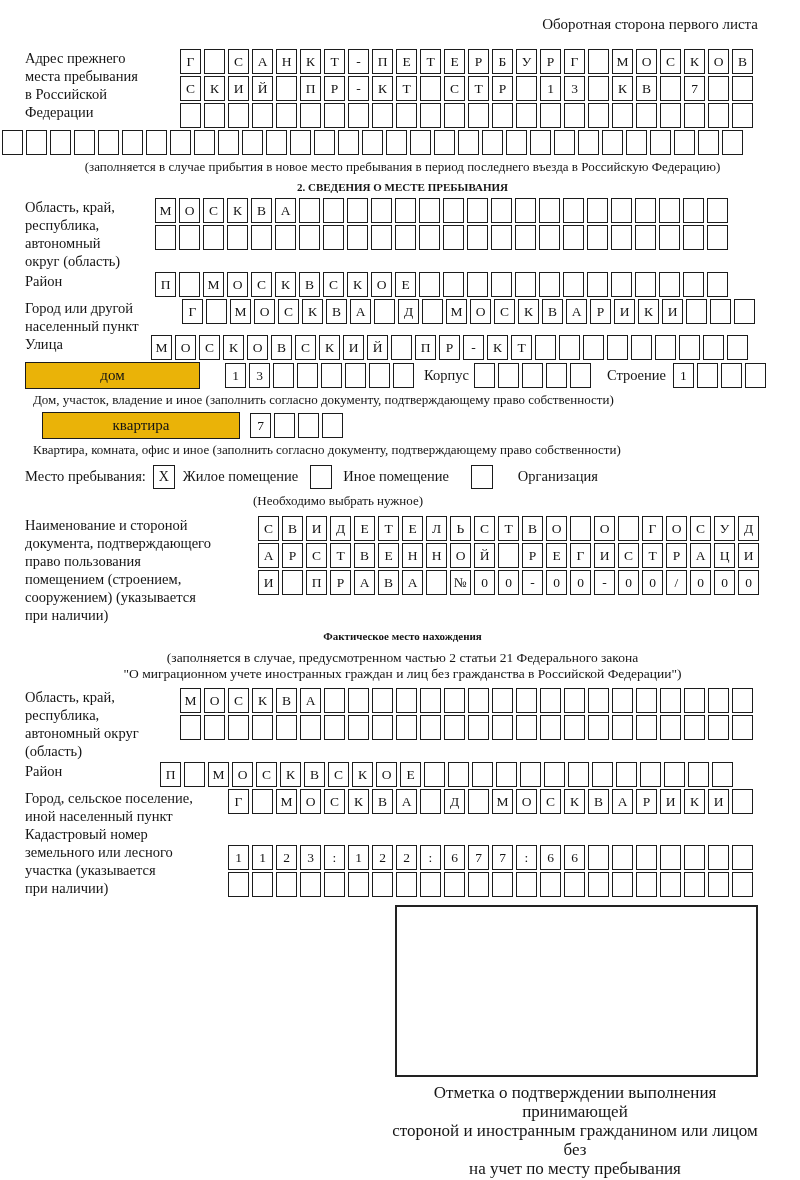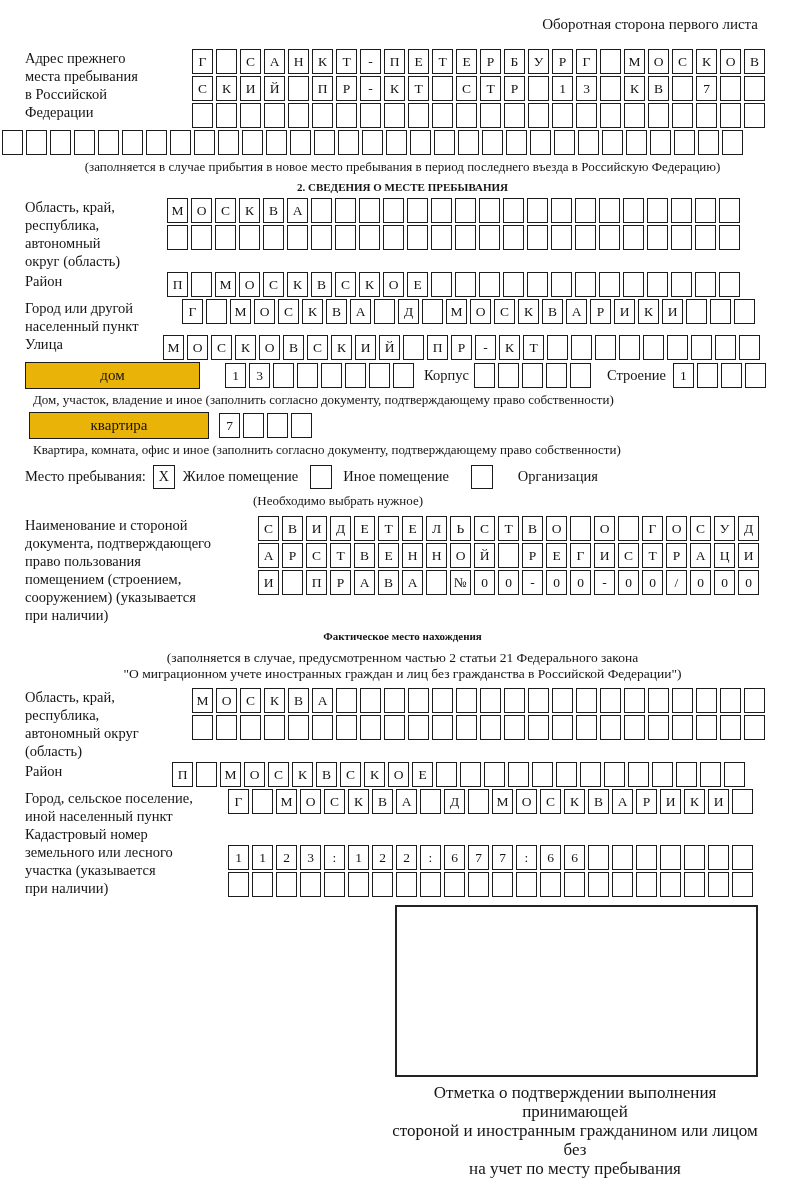--- a/index.html
+++ b/index.html
@@ -23,21 +23,21 @@
 
   .typebox { border:1.7px solid #1c1c1c; height:27px; display:flex; align-items:center;
              justify-content:center; font-size:15px; background:#eab308; flex-shrink:0; }
   .inline-lbl { font-size:14.5px; line-height:27px; flex-shrink:0; }
   .checkbox { width:22px; height:24px; border:1.6px solid #1c1c1c; display:flex;
               align-items:center; justify-content:center; font-size:14px; flex-shrink:0; }
 
   .w130{width:130px;} .w126{width:126px;} .w135{width:135px;} .w155{width:155px;}
   .w157{width:157px;} .w203{width:203px;} .w233{width:233px;}
 
-  .mb2{margin-bottom:2px;gap:12px;} .mb3{margin-bottom:3px;} .mb4{margin-bottom:4px;}
+  .mb2{margin-bottom:2px;} .mb3{margin-bottom:3px;} .mb4{margin-bottom:4px;}
   .mb5{margin-bottom:5px;} .mb6{margin-bottom:6px;}
 
   .fullrow { margin-left:-23px; margin-bottom:4px; }
 
   .stay-row { display:flex; align-items:center; margin-bottom:3px; }
   .stay-note { font-size:13px; margin-left:228px; margin-bottom:7px; }
 
   .stamp-box { width:363px; height:172px; border:2px solid #222; margin-left:370px;
                margin-top:8px; margin-bottom:6px; }
   .stamp-caption { width:390px; margin-left:355px; text-align:center;
@@ -356,21 +356,21 @@
     <div class="cellrow">
         <span class="cell">1</span>
         <span class="cell"></span>
         <span class="cell"></span>
         <span class="cell"></span>
       </div>
   </div>
   <div class="caption mb4" style="margin-left:8px;">Дом, участок, владение и иное (заполнить согласно документу, подтверждающему право собственности)</div>
 
   <div class="field mb3" style="align-items:center;">
-    <div class="typebox" style="width:180px; margin-left:4px;">квартира</div>
+    <div class="typebox" style="width:198px; margin-left:17px;">квартира</div>
     <div class="cellrow" style="margin-left:10px;">
         <span class="cell">7</span>
         <span class="cell"></span>
         <span class="cell"></span>
         <span class="cell"></span>
       </div>
   </div>
   <div class="caption mb5" style="margin-left:8px;">Квартира, комната, офис и иное (заполнить согласно документу, подтверждающему право собственности)</div>
 
   <div class="stay-row">

